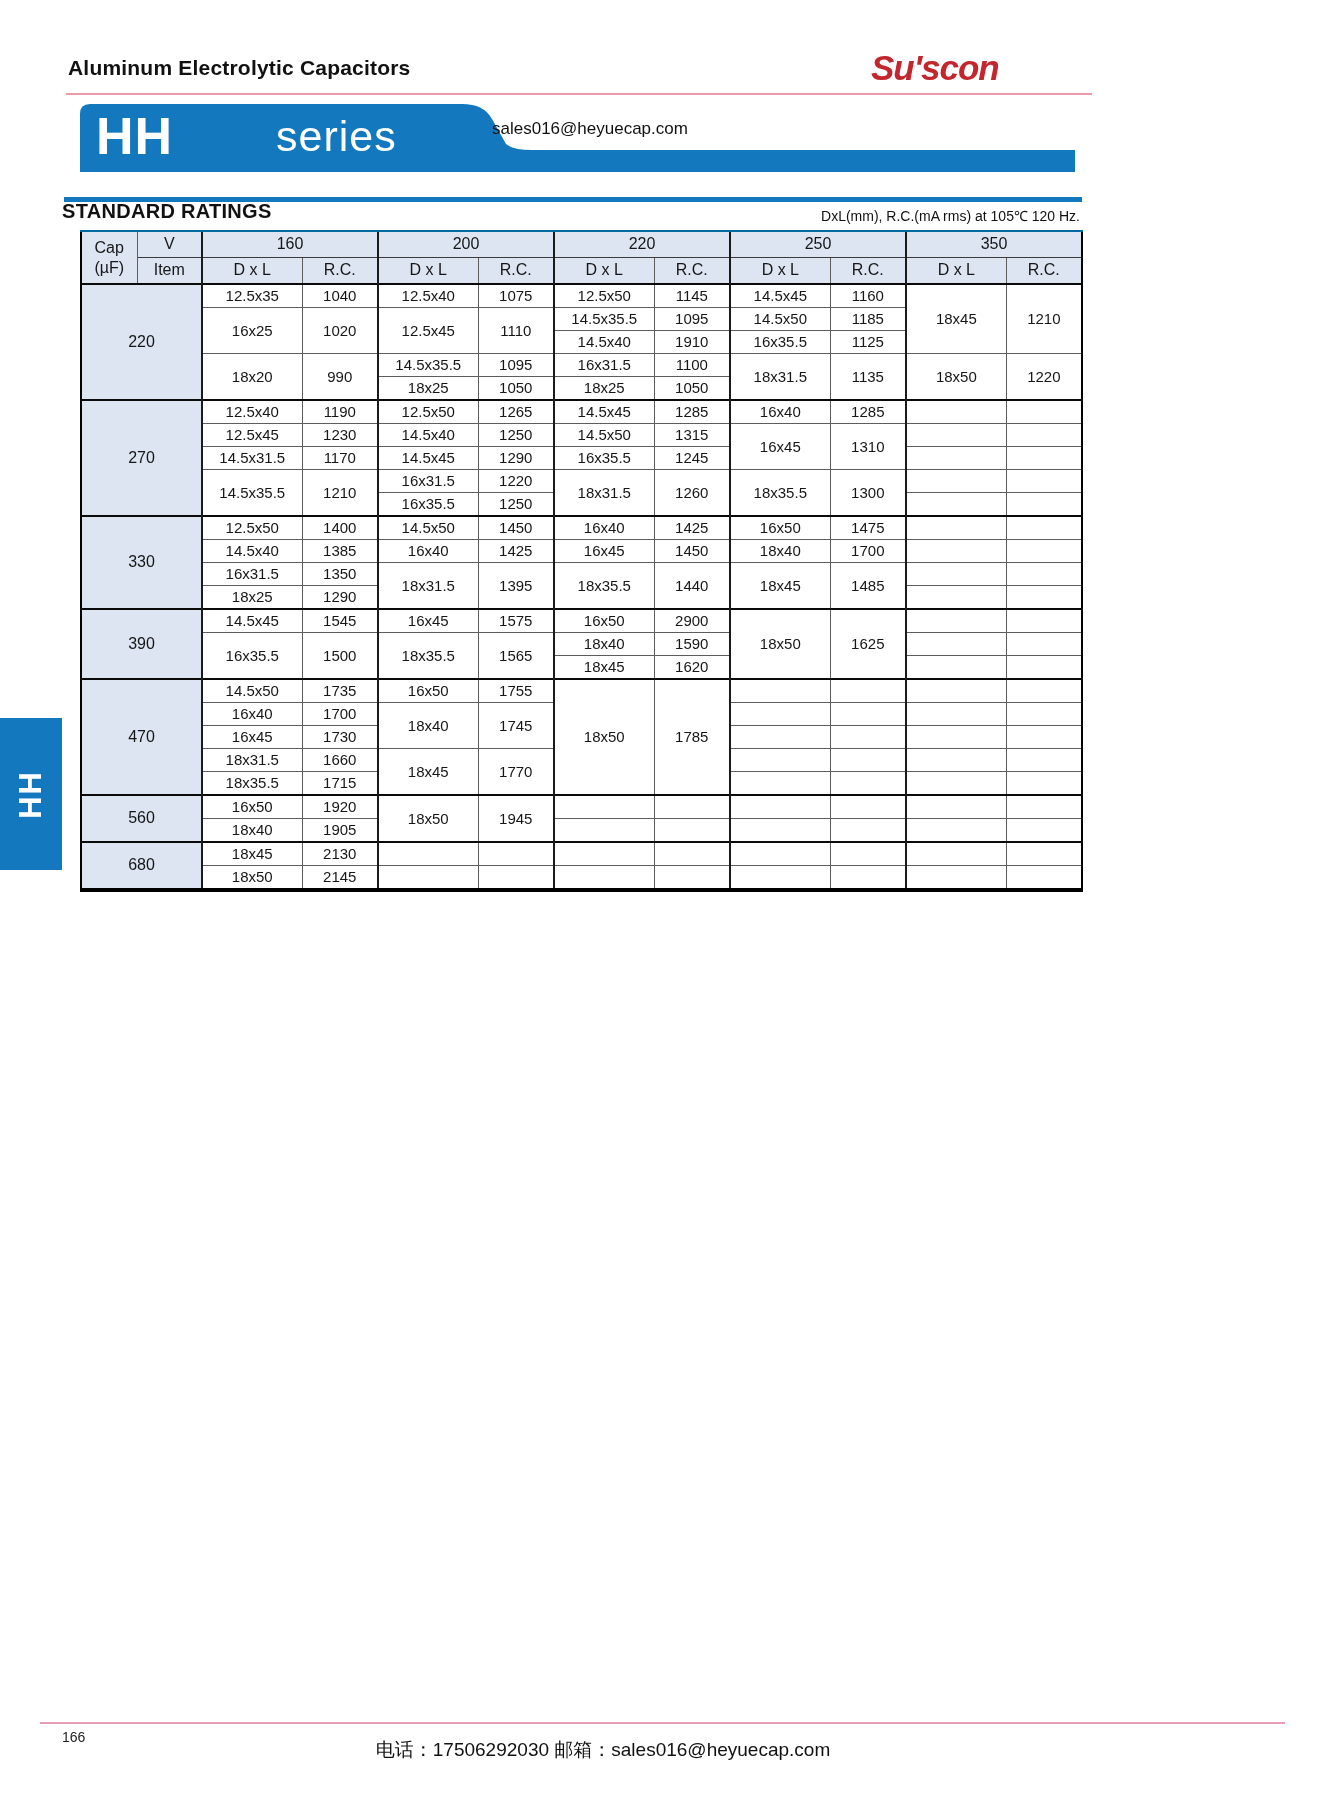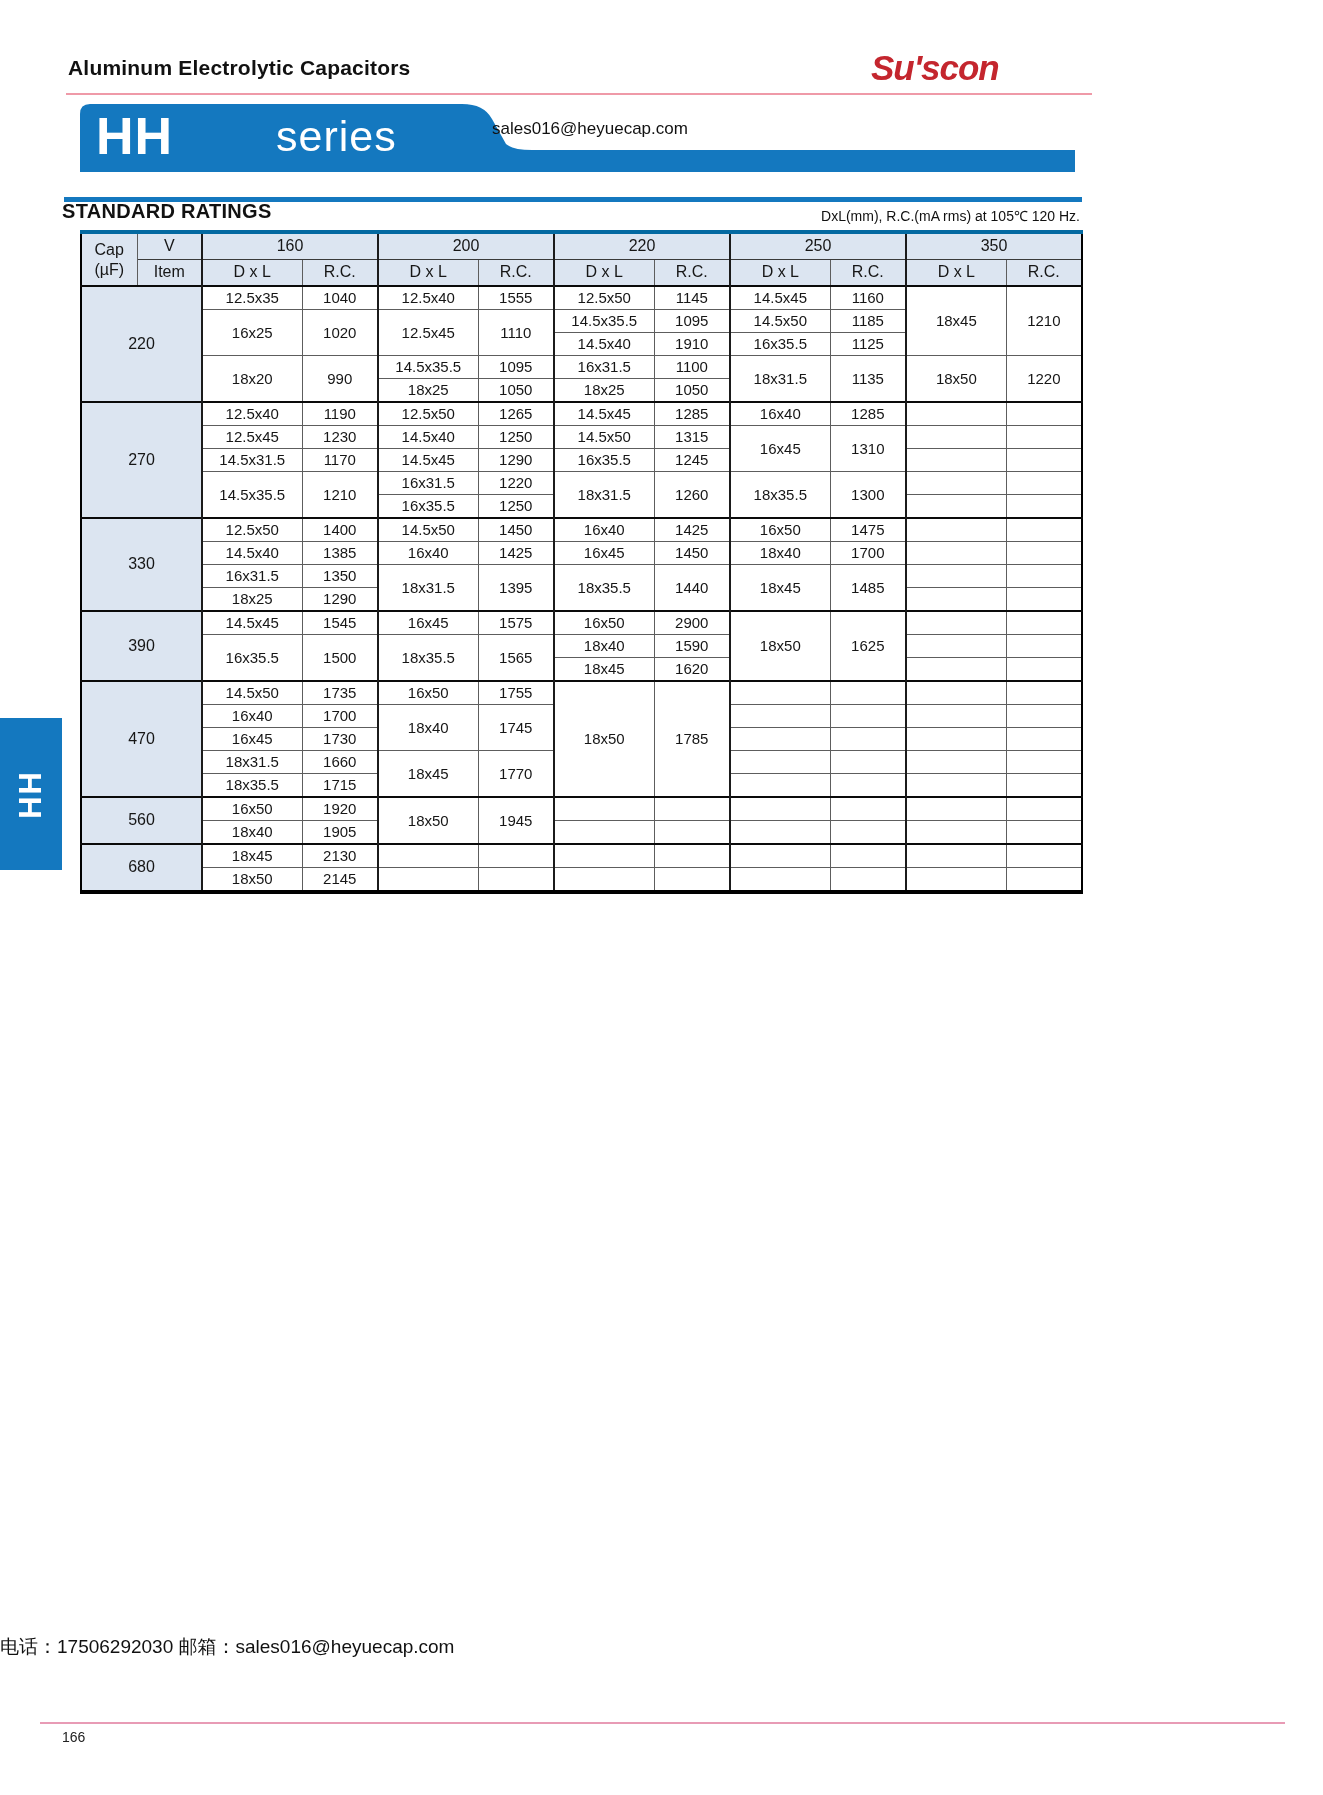--- a/index.html
+++ b/index.html
@@ -52,41 +52,41 @@
   }
   .ratings th, .ratings td {
     border:1px solid #5d5d5d; text-align:center; vertical-align:middle;
     padding:0; font-size:15px; color:#161616; height:22px; line-height:1.05;
     overflow:hidden; white-space:nowrap;
   }
   .ratings thead th {
     background:#dce5f1; font-weight:normal; font-size:16px; height:25px;
     border-bottom-color:#3a3a3a;
   }
-  .ratings thead tr:first-child th { border-top:4px solid #0369a1; }
+  .ratings thead tr:first-child th { border-top:2px solid #0369a1; }
   .ratings td.cap { background:#dce5f1; font-size:16px; }
   .ratings .gs { border-left:2px solid #1b1b1b; }          
   .ratings tr.sec td { border-top:2px solid #0a0a0a; }     
   .ratings th.corner div { line-height:1.25; }
 
   
   .side-tab {
     position:absolute; left:0; top:718px; width:62px; height:152px;
     background:#1478bf; display:flex; align-items:center; justify-content:center;
   }
   .side-tab span {
     color:#fff; font-size:31px; font-weight:bold; letter-spacing:2px;
     writing-mode:vertical-rl; transform:rotate(180deg);
   }
 
   
   .pink-rule-bottom { position:absolute; left:40px; top:1722px; width:1245px; height:2px; background:#e89bb5; }
   .page-number { position:absolute; left:62px; top:1729px; font-size:14px; color:#222; }
   .footer-contact {
-    position:absolute; left:0; top:1634px; width:1206px; 
+    position:absolute; left:0; top:1737px; width:1206px; text-align:center;
     font-size:19px; color:#111;
   }
 </style>
 </head>
 <body>
 
 <div class="page">
 
   <div class="doc-title">Aluminum Electrolytic Capacitors</div>
   <div class="brand">Su'scon</div>
@@ -144,21 +144,21 @@
           <th class="gs">D x L</th>
           <th>R.C.</th>
         </tr>
       </thead>
     <tbody>
         <tr class="sec">
           <td colspan="2" rowspan="5" class="cap">220</td>
           <td class="gs">12.5x35</td>
           <td>1040</td>
           <td class="gs">12.5x40</td>
-          <td>1555</td>
+          <td>1075</td>
           <td class="gs">12.5x50</td>
           <td>1145</td>
           <td class="gs">14.5x45</td>
           <td>1160</td>
           <td rowspan="3" class="gs">18x45</td>
           <td rowspan="3">1210</td>
         </tr>
         <tr>
           <td rowspan="2" class="gs">16x25</td>
           <td rowspan="2">1020</td>

